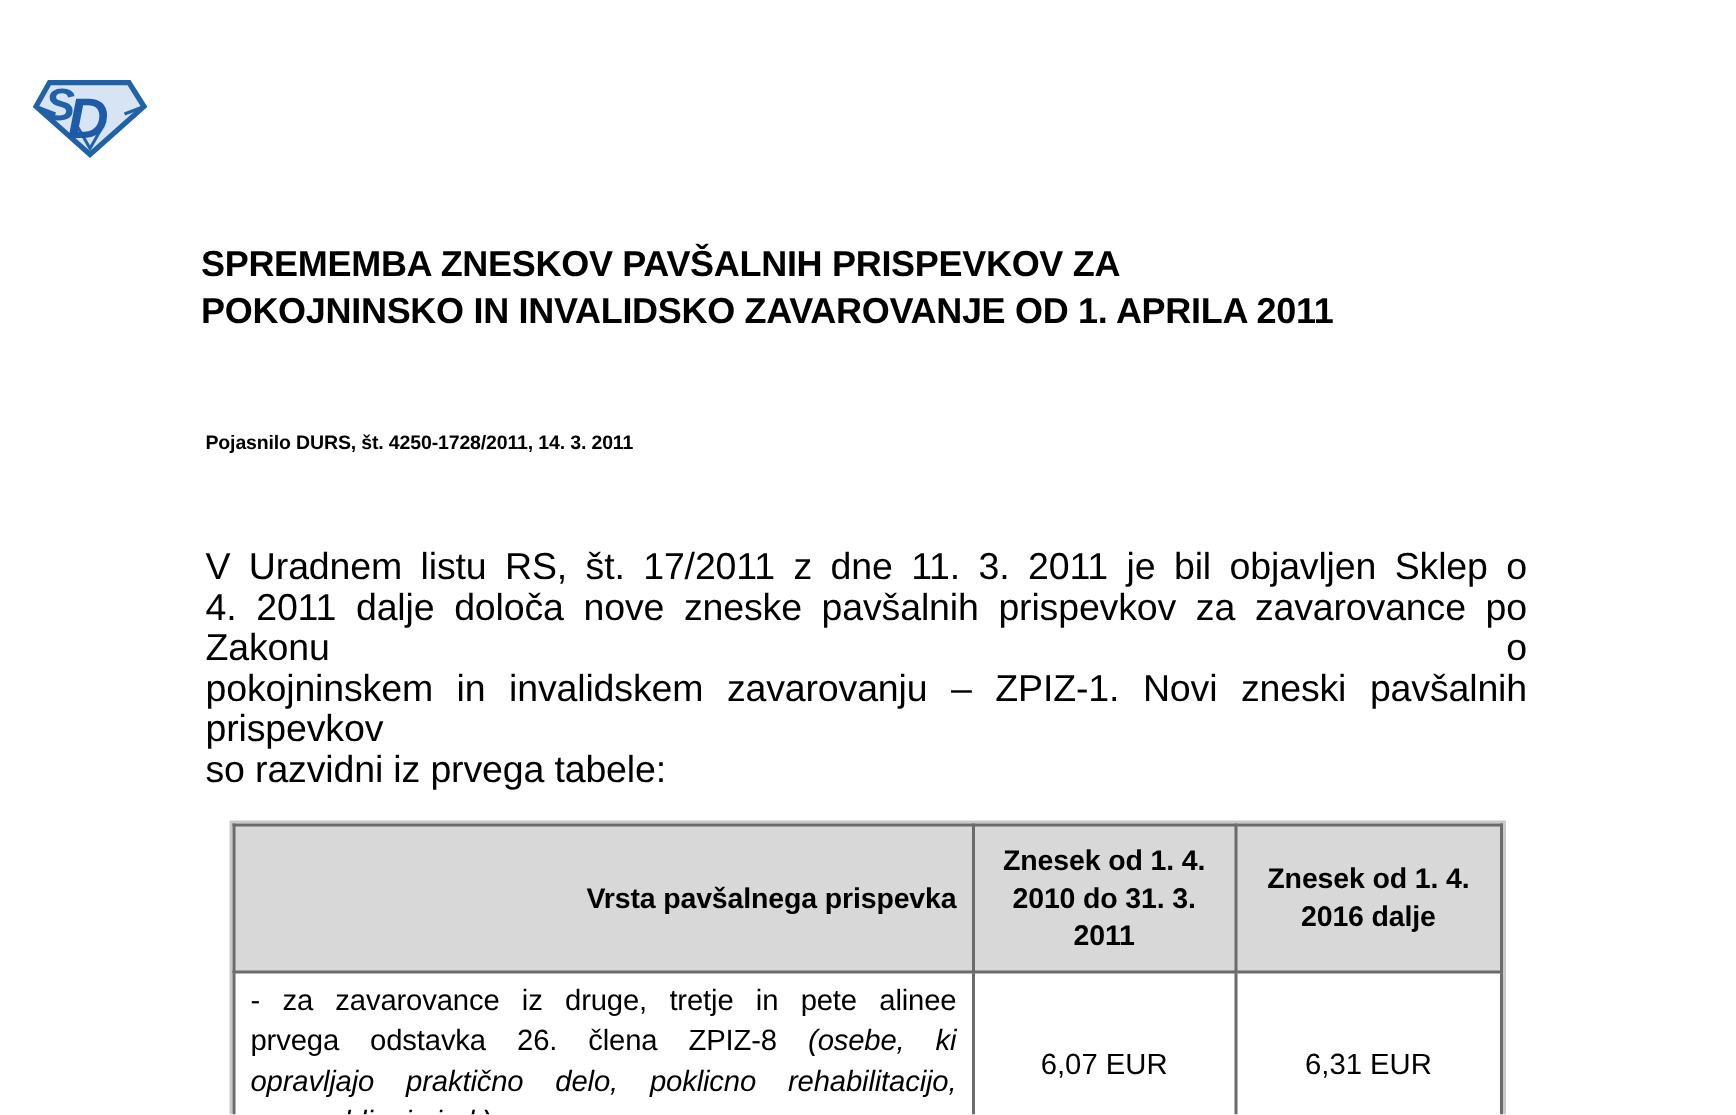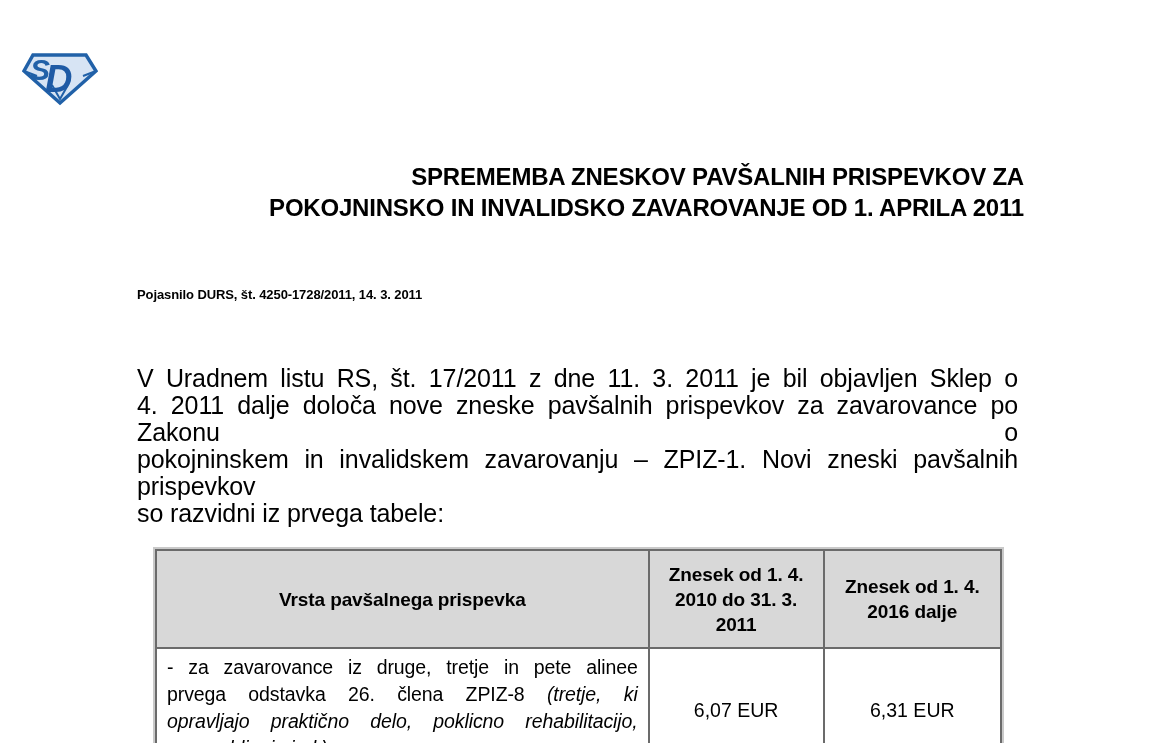--- a/index.html
+++ b/index.html
@@ -22,21 +22,21 @@
     width: 76px;
     height: 54px;
   }
 
   
   .doc-title {
     position: absolute;
     left: 134px;
     width: 890px;
     top: 161px;
-    text-align: right;
+    text-align: left;
     font-weight: 700;
     font-size: 24px;
     line-height: 31px;
     letter-spacing: -0.2px;
     white-space: nowrap;
   }
 
   
   .doc-subtitle {
     position: absolute;
@@ -77,21 +77,21 @@
   table.contrib th, table.contrib td { border: 2px solid #6b6b6b; }
   table.contrib th {
     background: #d8d8d8;
     font-size: 19px;
     font-weight: 700;
     height: 98px;
     vertical-align: middle;
     line-height: 25px;
     letter-spacing: -0.1px;
   }
-  th.col-desc { text-align: center; padding: 0 10px; }
+  th.col-desc { text-align: right; padding: 0 10px; }
   th.col-amt  { text-align: center; padding: 0 8px; }
   td.desc {
     vertical-align: top;
     padding: 5px 10px 0 10px;
     font-size: 19.5px;
     line-height: 27px;
     letter-spacing: -0.1px;
     height: 124px;
   }
   td.amt {
@@ -141,21 +141,21 @@
         <tr>
           <th class="col-desc">Vrsta pavšalnega prispevka</th>
           <th class="col-amt">Znesek od 1. 4. 2010 do 31. 3. 2011</th>
           <th class="col-amt">Znesek od 1. 4. 2016 dalje</th>
         </tr>
       </thead>
       <tbody>
         <tr>
           <td class="desc">
             <div class="cell-line just"><span>- za zavarovance iz druge, tretje in pete alinee</span><i></i></div>
-            <div class="cell-line just"><span>prvega odstavka 26. člena ZPIZ-8 </span><i>(tretje, ki</i></div>
+            <div class="cell-line just"><span>prvega odstavka 26. člena ZPIZ-8 </span><i>(osebe, ki</i></div>
             <div class="cell-line just"><span></span><i>opravljajo praktično delo, poklicno rehabilitacijo,</i></div>
             <div class="cell-line"><span></span><i>usposabljanje ipd.)</i></div>
           </td>
           <td class="amt">6,07 EUR</td>
           <td class="amt">6,31 EUR</td>
         </tr>
       </tbody>
     </table>
   </div>
 

